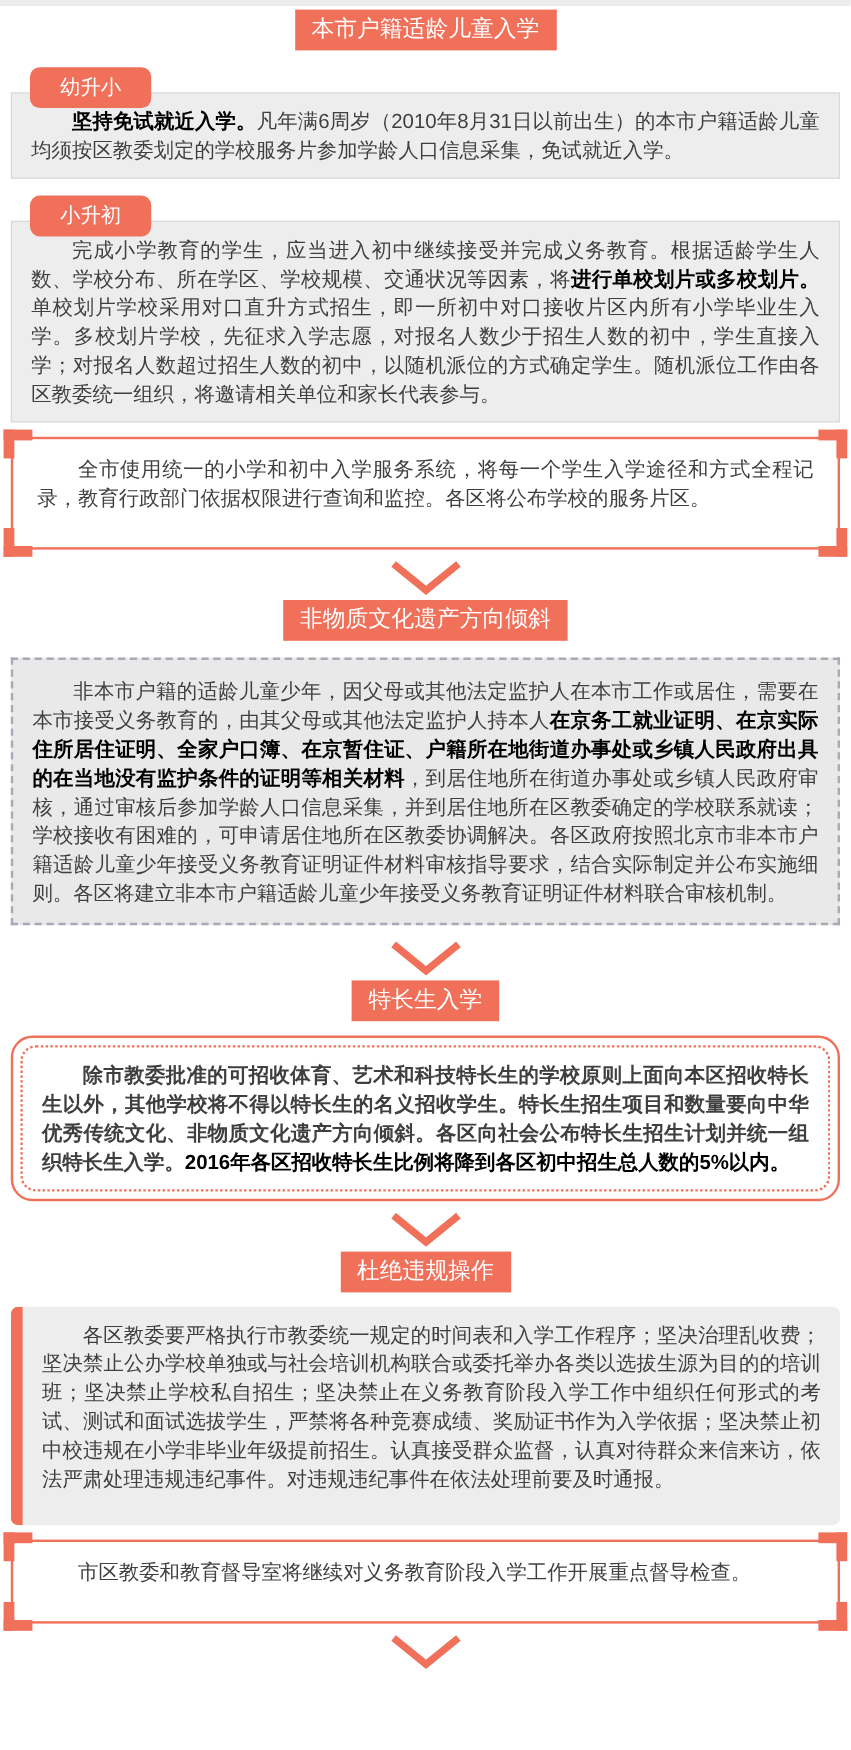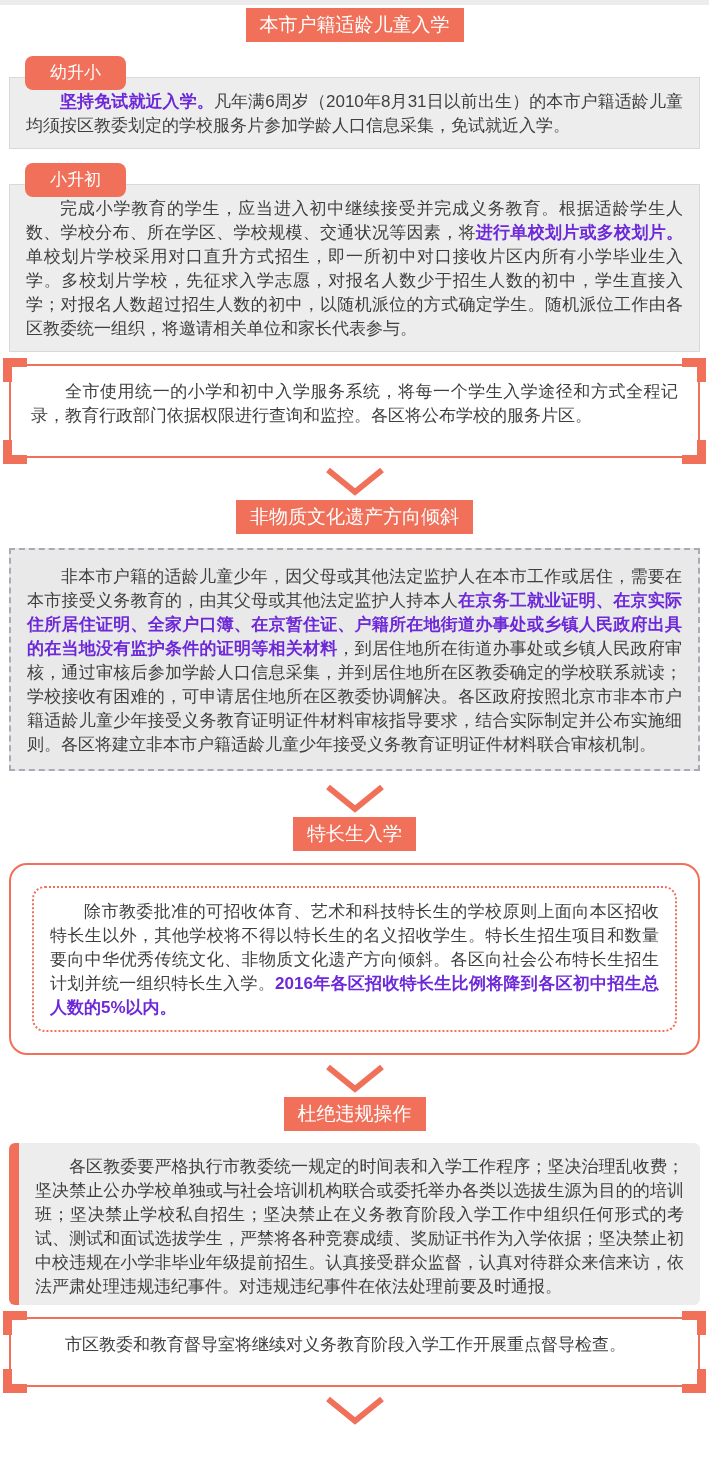--- a/index.html
+++ b/index.html
@@ -29,47 +29,47 @@
     border-radius:8px;
   }
   .gray-box{
     margin:0 9px;background:var(--boxbg);border:1px solid var(--boxborder);
     padding:12px 16px 10px;
   }
   .para{
     font-size:17px;line-height:24px;text-indent:2em;text-align:justify;
     color:var(--text);
   }
-  .para b{color:#6d28d9;}
+  .para b{color:#000000;}
   .bracket-box{
     position:relative;margin:12px 9px 0;border:2px solid var(--accent);
     padding:14px 20px 28px;background:#fff;
   }
   .corner{position:absolute;width:24px;height:24px;}
   .corner.tl{top:-8px;left:-8px;border-top:9px solid var(--accent);border-left:9px solid var(--accent);}
   .corner.tr{top:-8px;right:-8px;border-top:9px solid var(--accent);border-right:9px solid var(--accent);}
   .corner.bl{bottom:-8px;left:-8px;border-bottom:9px solid var(--accent);border-left:9px solid var(--accent);}
   .corner.br{bottom:-8px;right:-8px;border-bottom:9px solid var(--accent);border-right:9px solid var(--accent);}
   .chevron{display:block;margin:8px auto 4px;color:var(--accent);}
   .dashed-box{
     margin:14px 9px 12px;background:#e9e9e9;border:2px dashed #a6abb5;
     padding:15px 16px 12px;
   }
   .dotted-box-outer{
     margin:12px 9px 0;border:2px solid var(--accent);border-radius:18px;
-    padding:21px;background:#fff;
+    padding:6px;background:#fff;font-weight:bold;
   }
   .dotted-box-inner{
     border:2px dotted var(--accent);border-radius:13px;
     padding:12px 16px 10px;
   }
   .leftbar-box{
     margin:12px 9px 0;background:var(--boxbg);
     border-left:10px solid var(--accent);border-radius:6px;
-    padding:12px 16px 6px;
+    padding:12px 16px 26px;
   }
 </style>
 </head>
 <body>
 
 <div class="top-strip"></div>
 
 <div class="banner first">本市户籍适龄儿童入学</div>
 
 <div class="tag-row">

